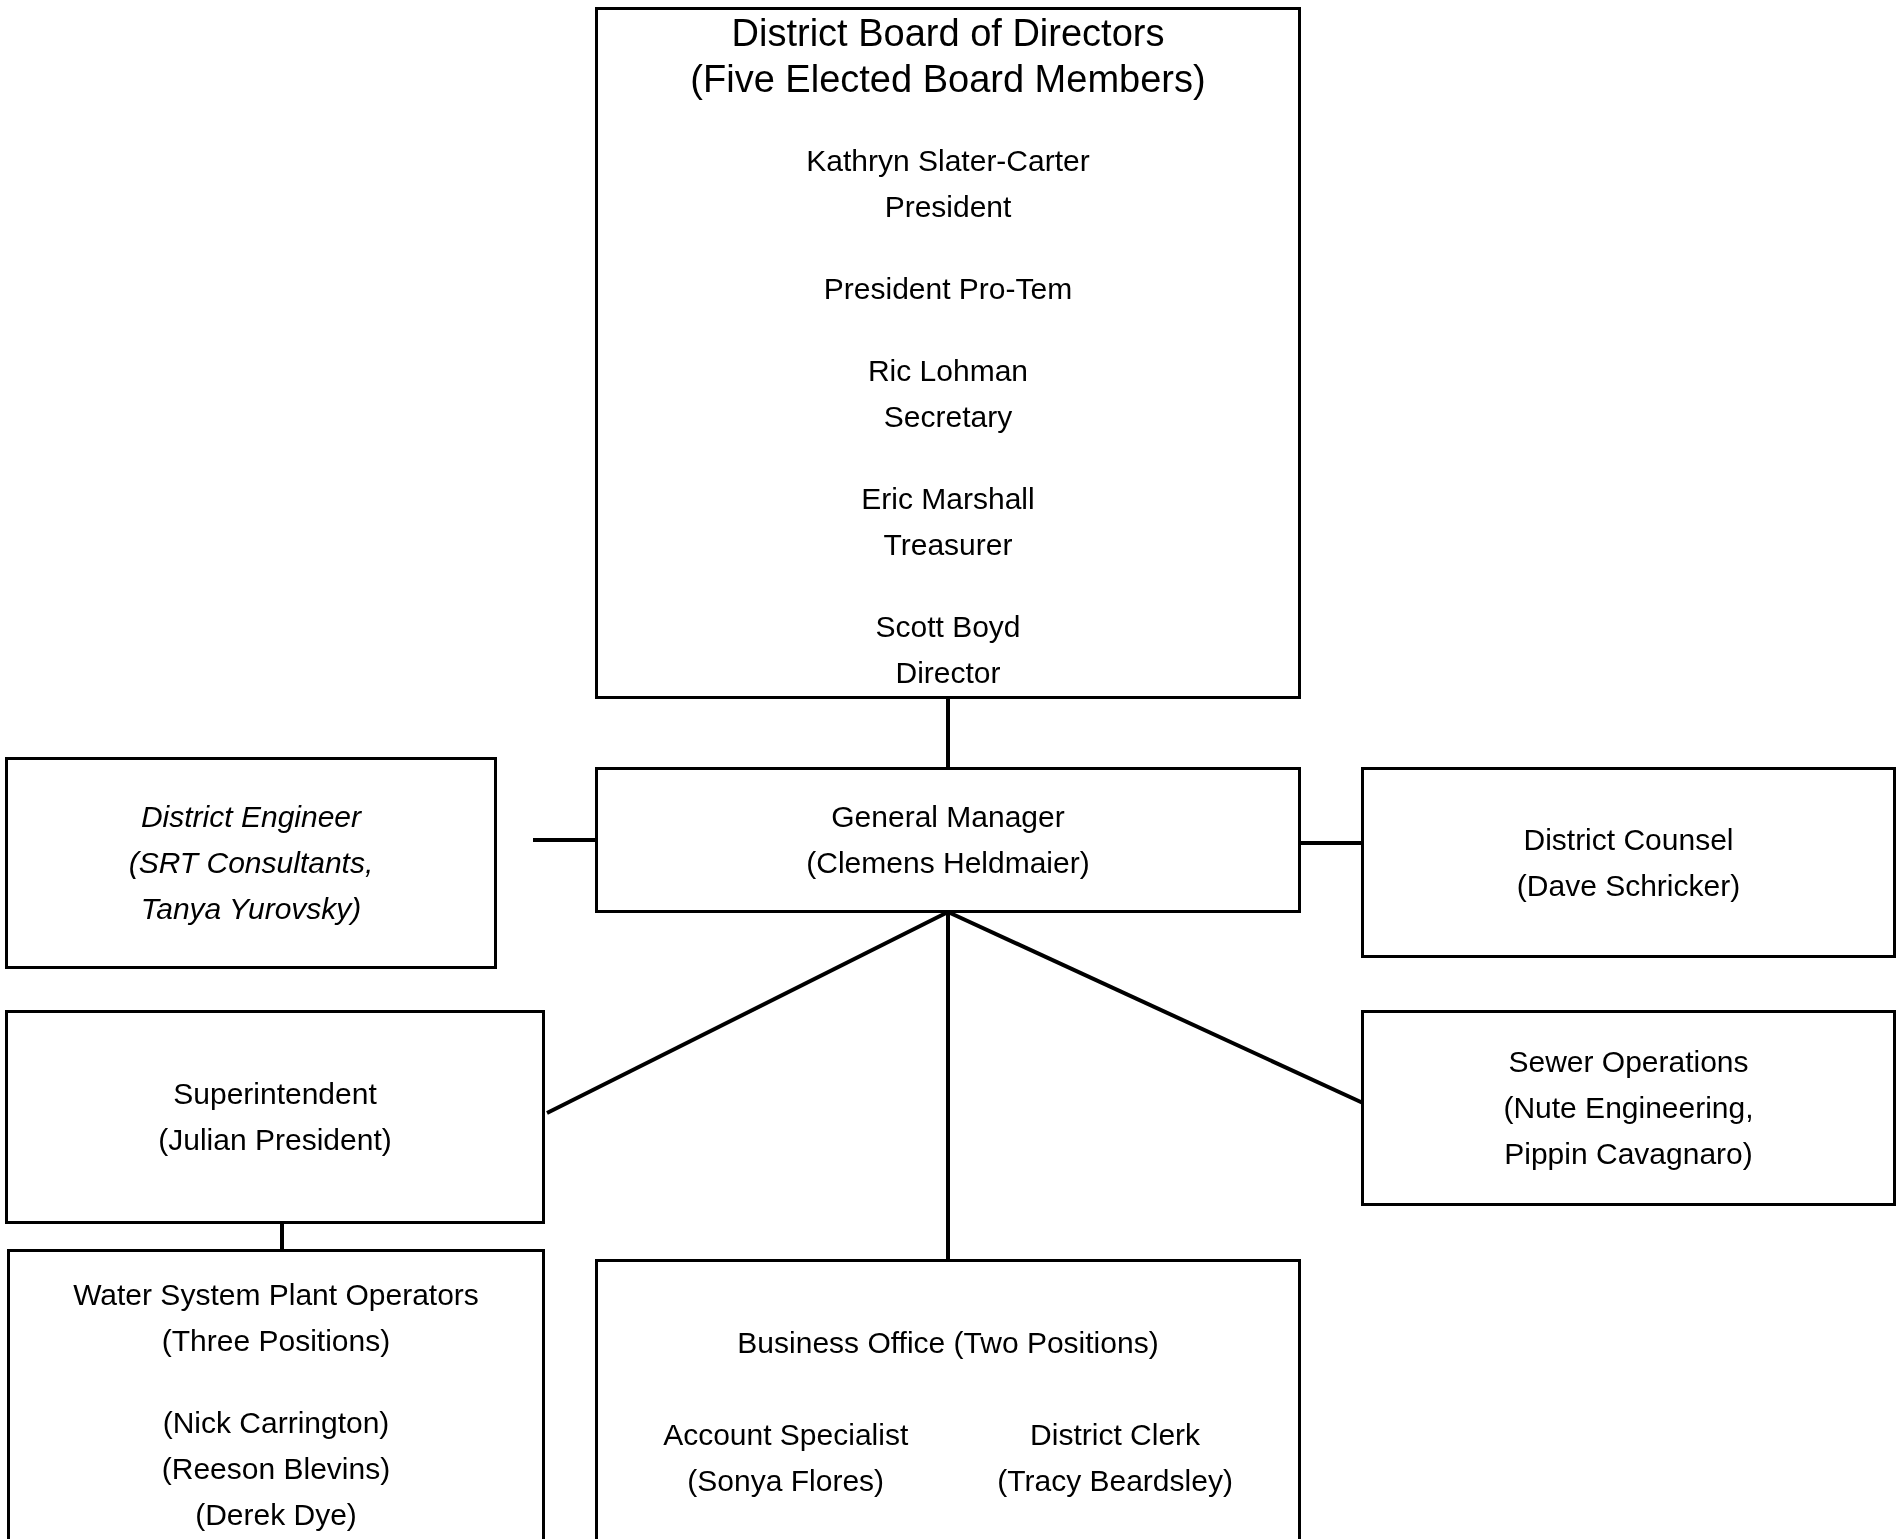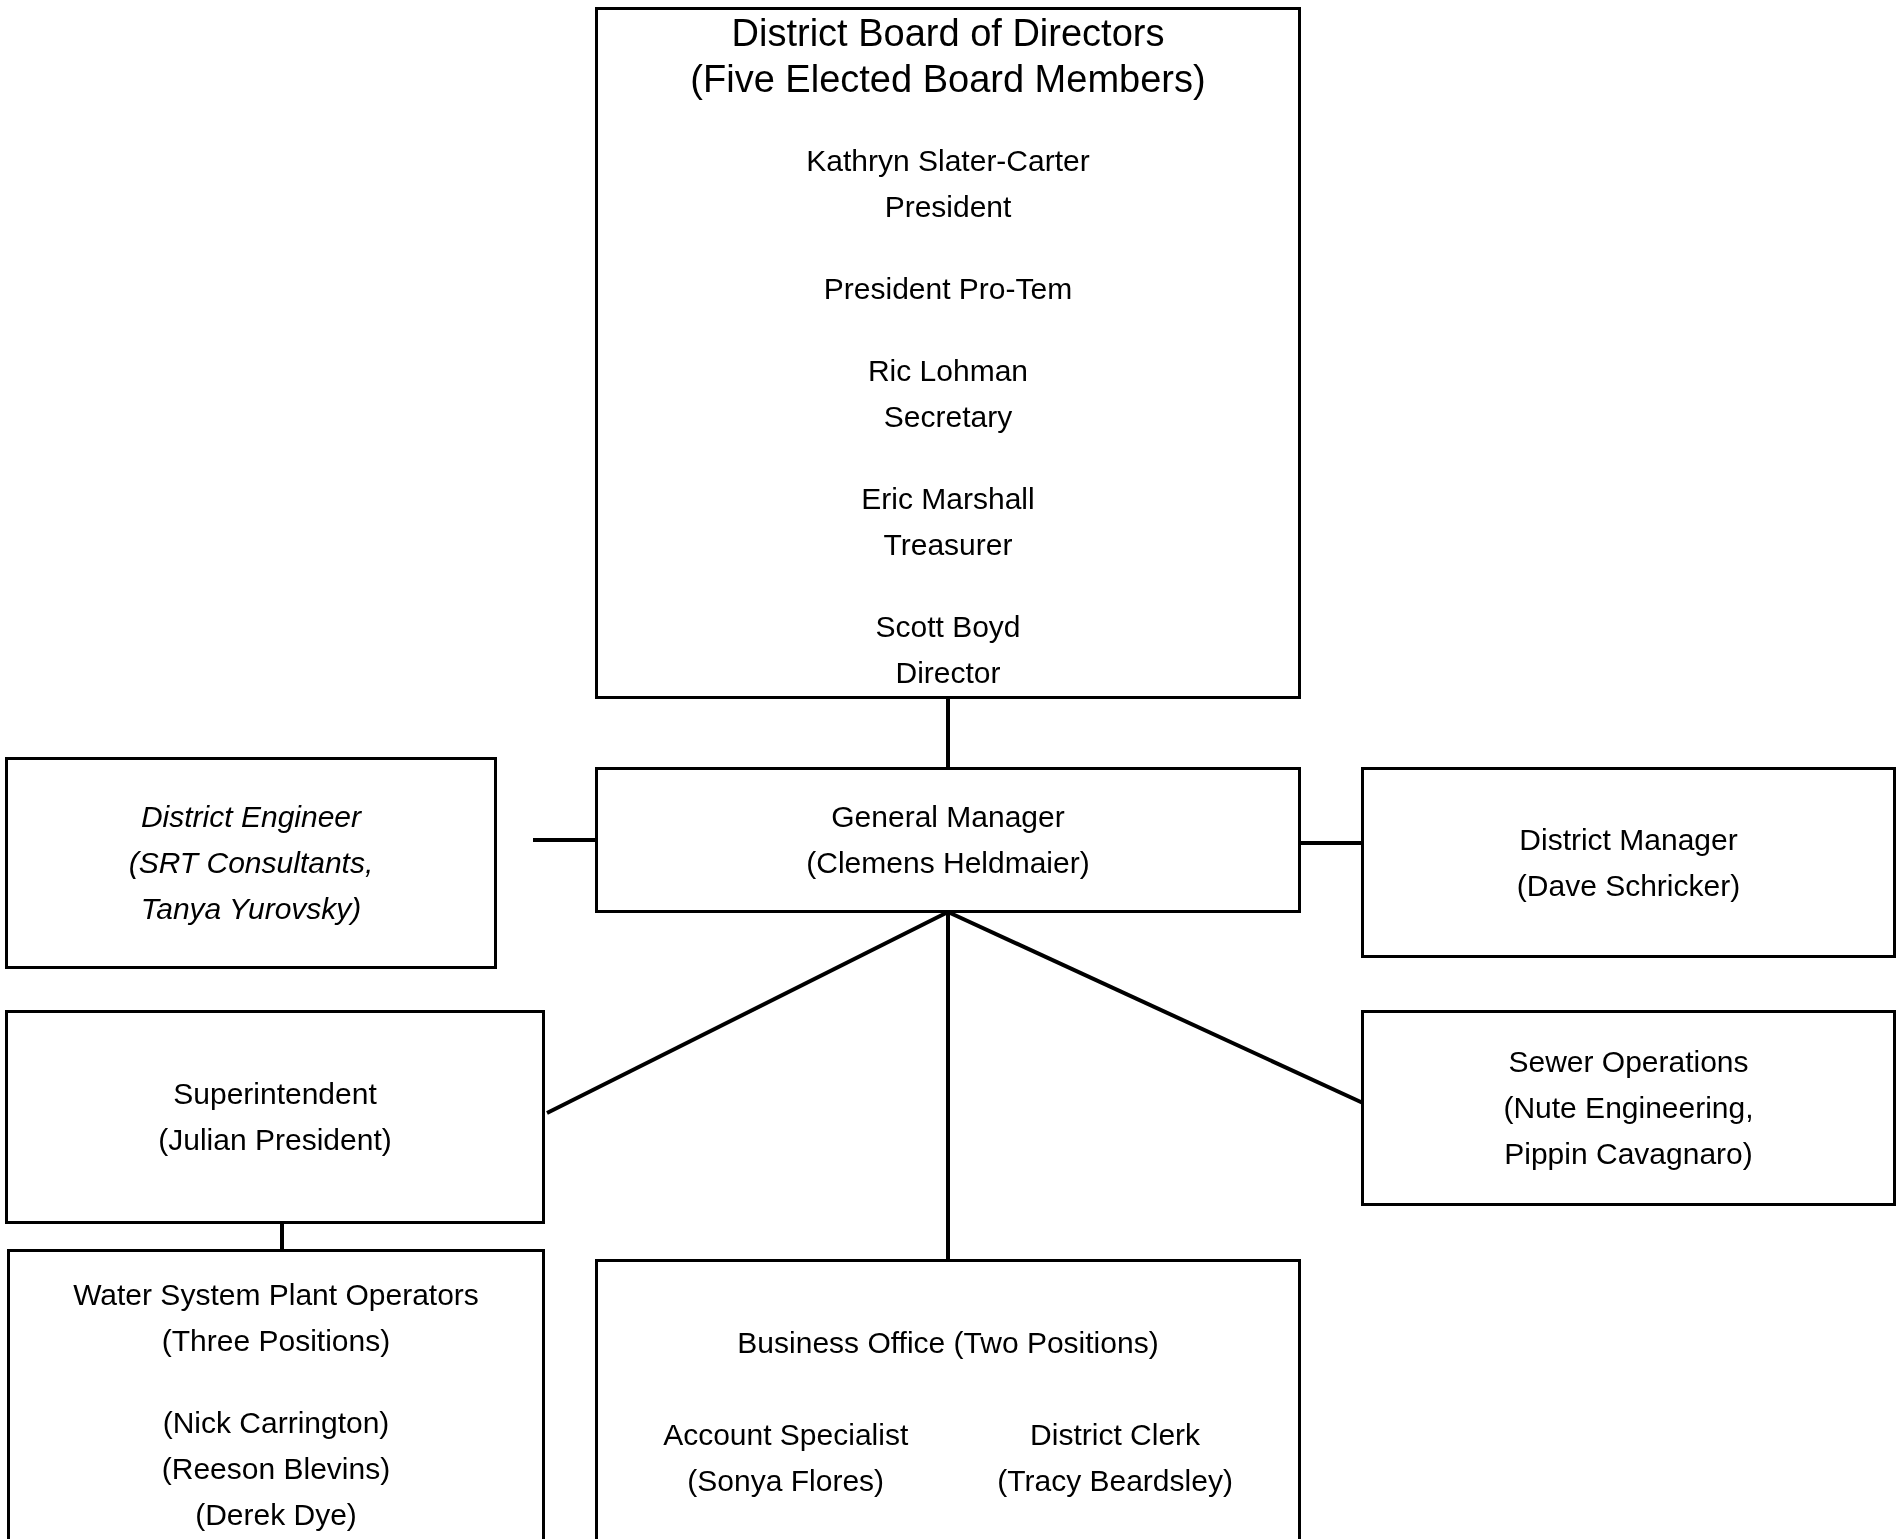--- a/index.html
+++ b/index.html
@@ -144,21 +144,21 @@
     <div class="blk">(SRT Consultants,
 Tanya Yurovsky)</div>
   </div>
 
   <div class="node" id="general-manager">
     <div class="blk">General Manager</div>
     <div class="blk">(Clemens Heldmaier)</div>
   </div>
 
   <div class="node" id="district-counsel">
-    <div class="blk">District Manager</div>
+    <div class="blk">District Counsel</div>
     <div class="blk">(Dave Schricker)</div>
   </div>
 
   <div class="node" id="superintendent">
     <div class="blk">Superintendent</div>
     <div class="blk">(Julian President)</div>
   </div>
 
   <div class="node" id="sewer-operations">
     <div class="blk">Sewer Operations</div>

